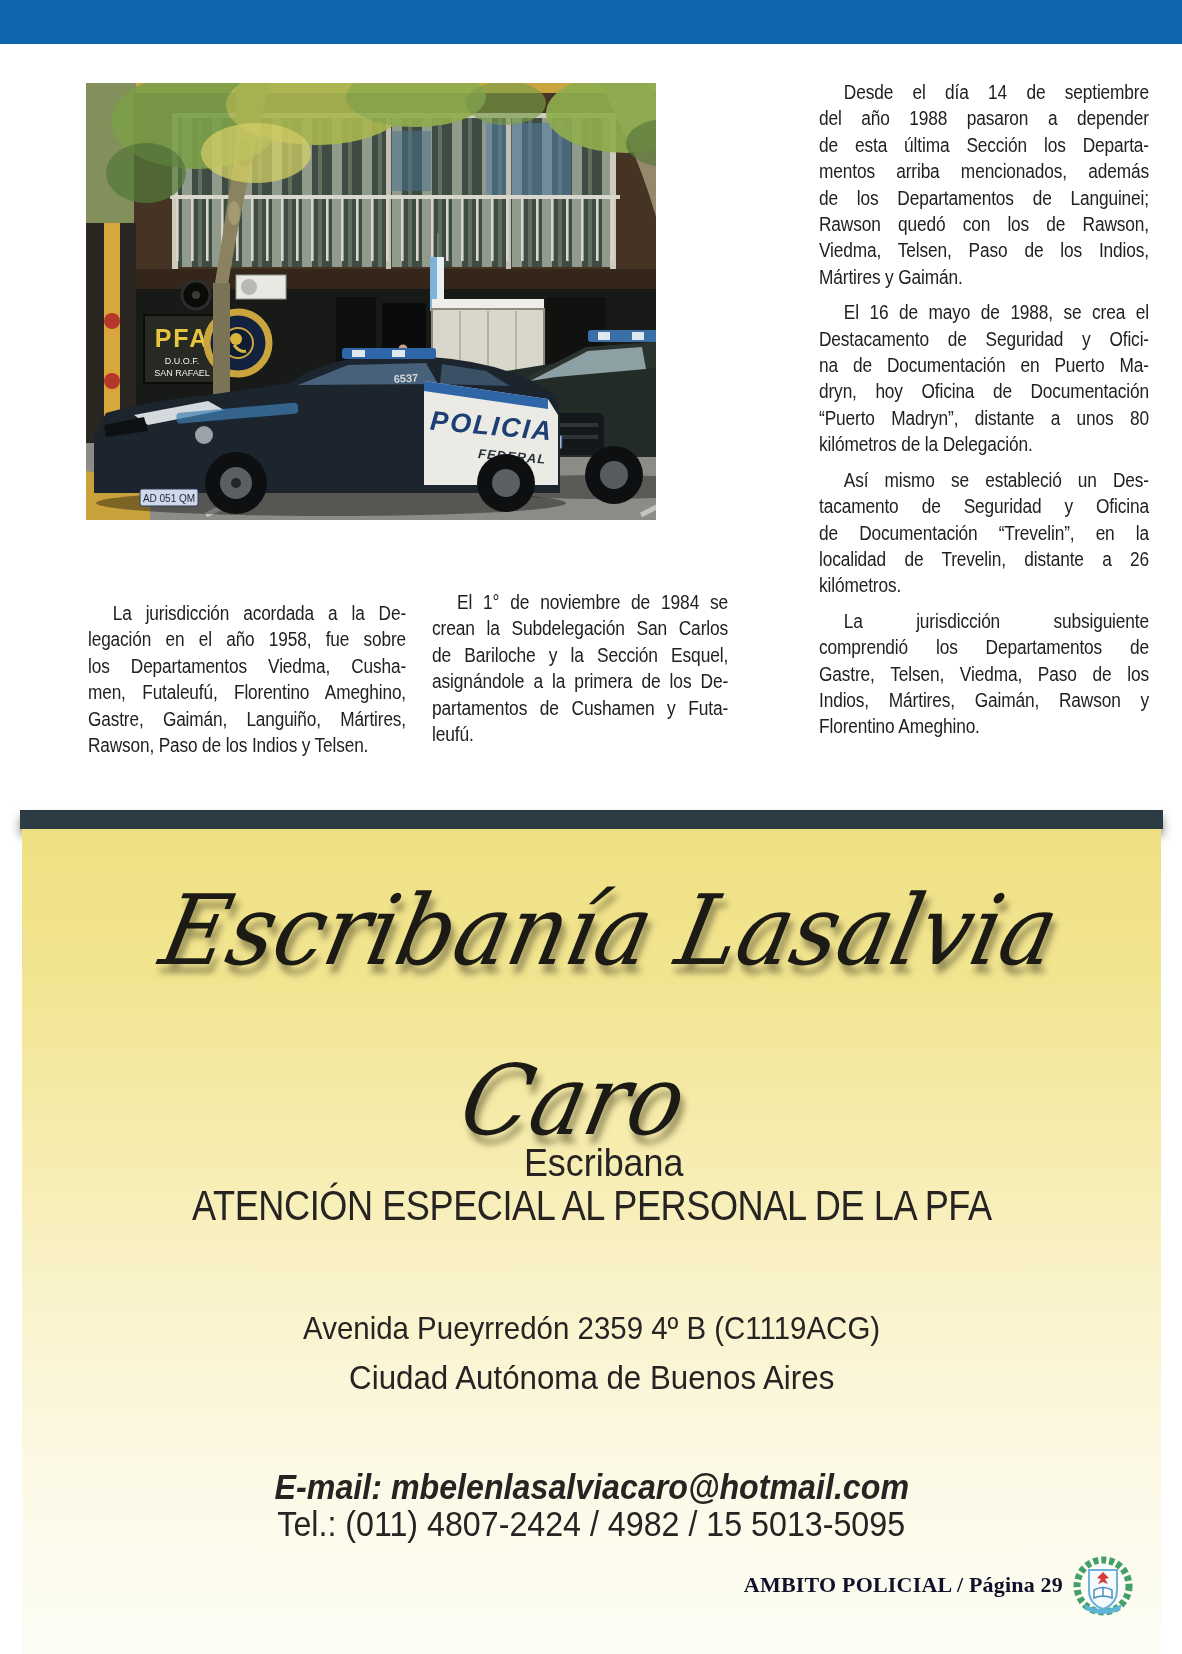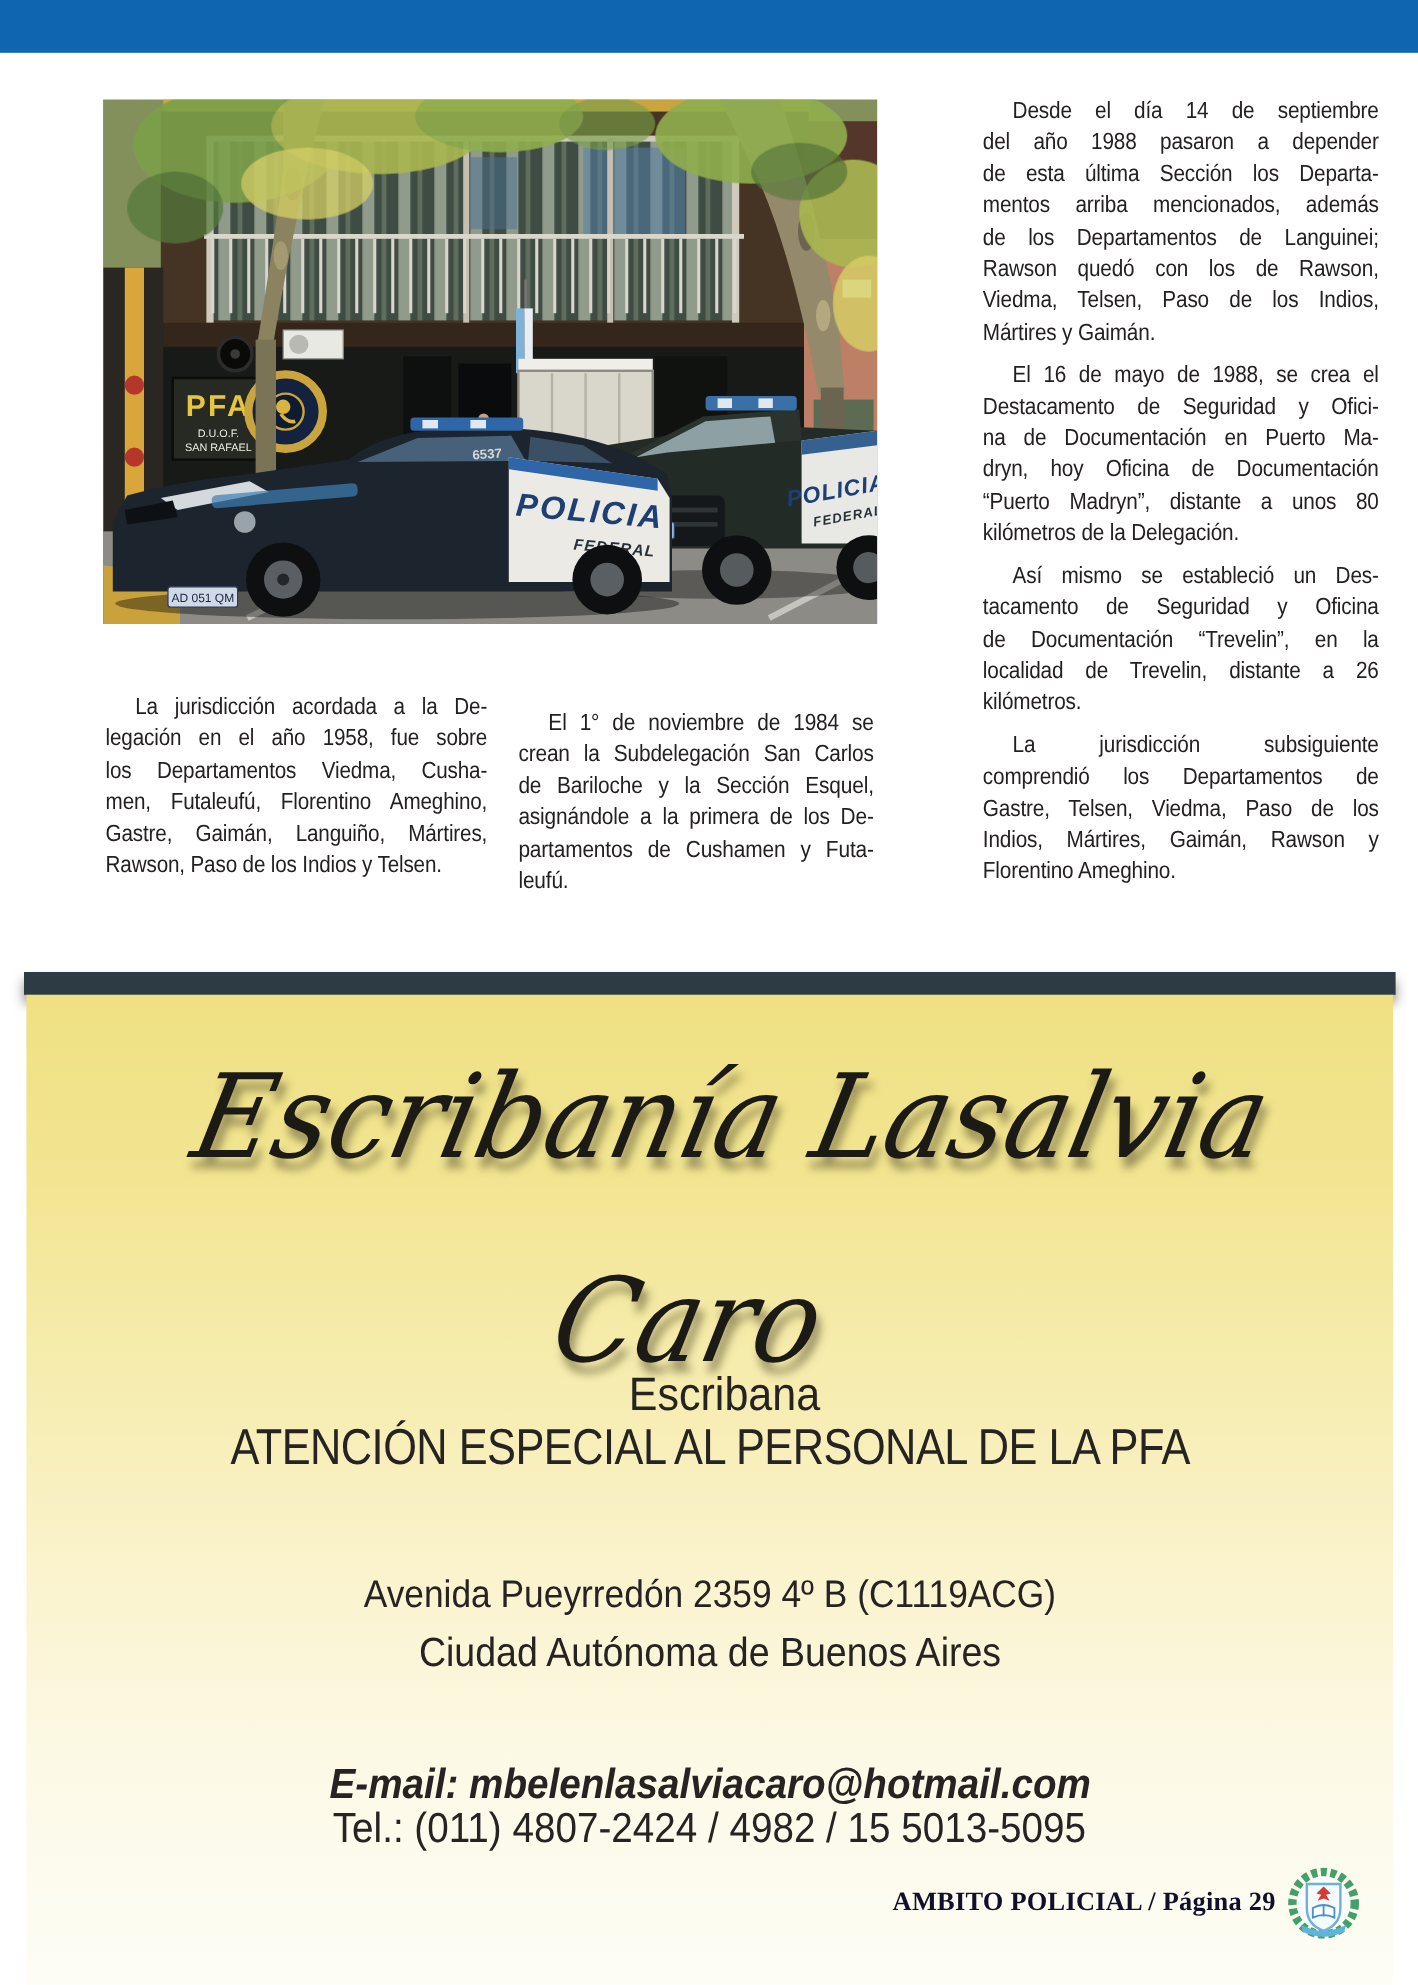--- a/index.html
+++ b/index.html
@@ -6,26 +6,26 @@
   body{
     width:1182px;height:1654px;position:relative;overflow:hidden;
     background:#ffffff;color:#242021;
     font-family:"Liberation Sans", sans-serif;
     -webkit-font-smoothing:antialiased;
   }
   
   .topbar{position:absolute;left:0;top:0;width:1182px;height:44px;background:#1065b1;}
 
   
-  .photo{position:absolute;left:86px;top:83px;width:645px;height:437px;overflow:hidden;background:#7c8a55;}
+  .photo{position:absolute;left:86px;top:83px;width:570px;height:437px;overflow:hidden;background:#7c8a55;}
 
   
   .textcol{position:absolute;font-size:19.5px;line-height:26.4px;letter-spacing:-0.15px;color:#242021;}
   .squeeze{transform-origin:0 0;}
-  #col-left{left:88px;top:576px;}
+  #col-left{left:88px;top:600px;}
   #col-left .squeeze{width:360px;transform:scaleX(0.8833);}
   #col-mid{left:432px;top:589px;}
   #col-mid .squeeze{width:332px;transform:scaleX(0.8920);}
   #col-right{left:791px;top:79px;margin-left:28px;}
   #col-right .squeeze{width:372px;transform:scaleX(0.8870);}
   .line{text-align:justify;text-align-last:justify;}
   .line.last{text-align-last:left;}
   .line.first{padding-left:28px;}
   .para{margin-bottom:9px;}
 

